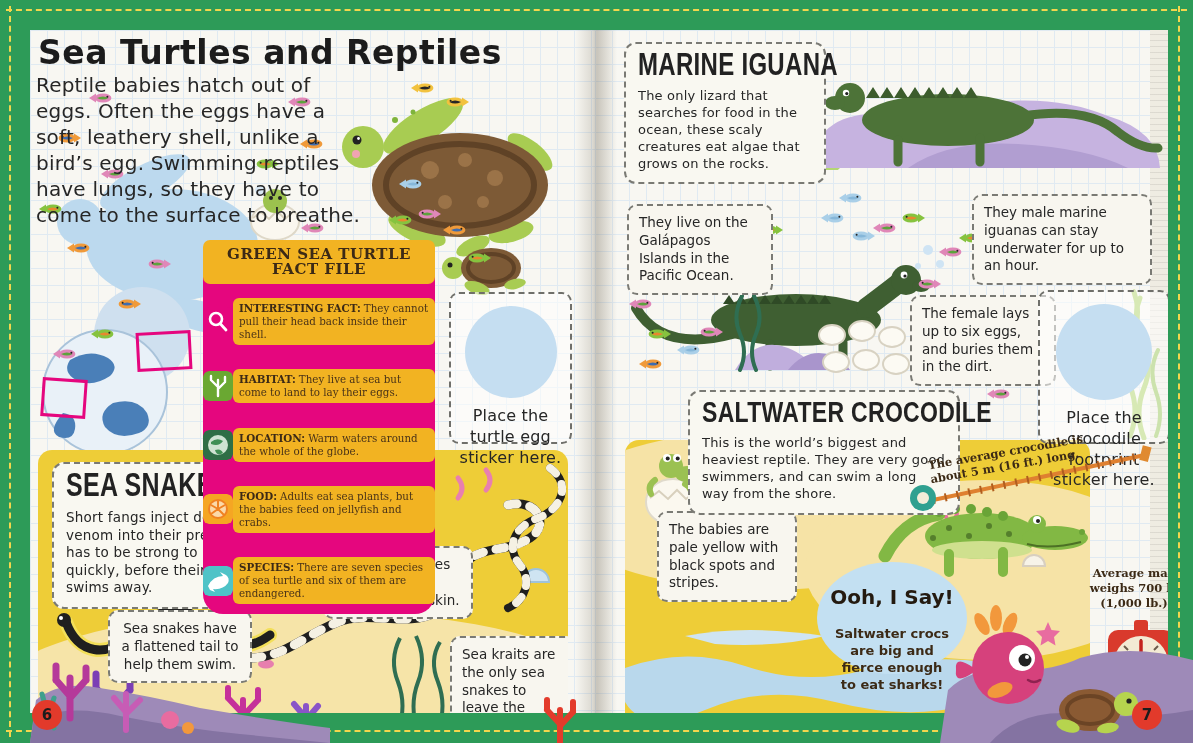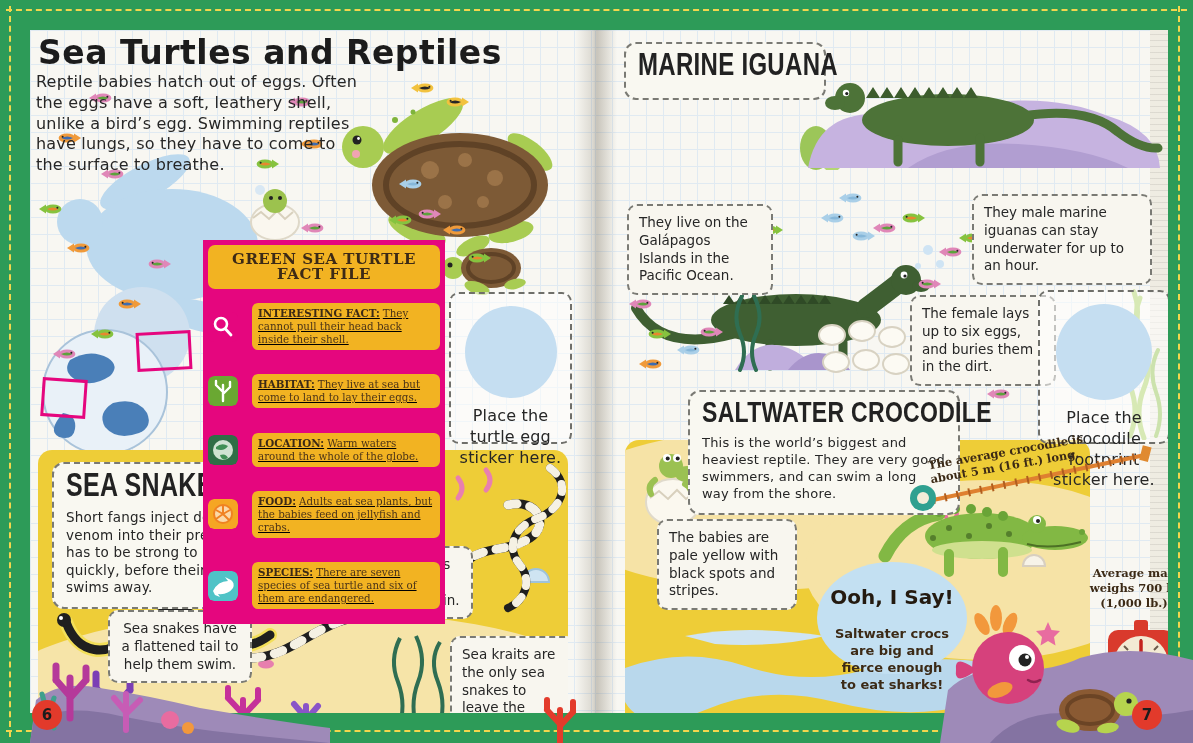--- a/index.html
+++ b/index.html
@@ -12,36 +12,36 @@
                      linear-gradient(90deg,#e0eaf2 1px,transparent 1px);
     background-size:17px 17px;}
   
   .frame{position:absolute;background:#2d9b58;z-index:6;}
   .dashline{position:absolute;z-index:7;border:0;}
   
   .hand{font-family:"DejaVu Sans",sans-serif;color:#262626;letter-spacing:.2px;}
   .page-title{font:700 33px/1.05 "DejaVu Sans",sans-serif;color:#1c1c1c;letter-spacing:.5px;margin:0;}
   .htitle{font:700 27px/1 "Liberation Sans",sans-serif;color:#222;letter-spacing:.3px;
           transform:scaleY(1.3);transform-origin:0 70%;margin:0 0 10px 0;white-space:nowrap;}
-  .body-text{font-size:16px;line-height:1.3;}
+  .body-text{font-size:20px;line-height:1.3;}
   .bubble{position:absolute;border:2px dashed #7a7a74;border-radius:10px;background:#f8f6ef;
           padding:8px 10px;font-size:13.5px;line-height:1.32;color:#262626;z-index:3;}
   .info-box{position:absolute;border:2px dashed #7a7a74;border-radius:12px;background:#f9f8f1;
           padding:10px 12px;color:#262626;z-index:3;}
   .info-box p{margin:0;font-size:13px;line-height:1.3;}
   .sticker{position:absolute;border:2px dashed #6f6f6a;border-radius:10px;
           background:rgba(255,255,255,.55);z-index:3;text-align:center;}
   .sticker .circle{width:92px;height:92px;border-radius:50%;background:#c5def1;margin:12px auto 8px;}
   .sticker .cap{font-size:16px;line-height:1.3;color:#262626;padding:0 6px;}
   
   #fact-file{position:absolute;left:203px;top:240px;width:232px;background:#e5067e;
-          border-radius:0;padding:5px;z-index:3;}
+          border-radius:20px;z-index:3;}
   #fact-file .ff-head{background:#f2b322;border-radius:7px;text-align:center;
           font:700 15px/1 "DejaVu Serif",serif;color:#3c2a16;padding:7px 2px;letter-spacing:.5px;}
-  .ff-row{display:flex;gap:14px;margin-top:4px;align-items:stretch;text-decoration:underline;}
+  .ff-row{display:flex;gap:0;margin-top:4px;align-items:stretch;}
   .ff-ic{flex:0 0 30px;height:30px;border-radius:6px;align-self:center;}
   .ff-tx{flex:1;background:#f2b322;border-radius:6px;padding:4px 6px;
          font:10.3px/1.25 "DejaVu Serif",serif;color:#4a3318;}
   .ff-tx b{color:#3c2a16;margin-right:3px;}
   
   .panel{position:absolute;border-radius:14px;background:#eecd37;overflow:hidden;z-index:2;}
   .slab{font-family:"DejaVu Serif",serif;color:#3c2a16;}
   .badge{position:absolute;width:30px;height:30px;border-radius:50%;background:#e23a2b;
          color:#1c1c1c;font:700 15px/30px "DejaVu Sans",sans-serif;text-align:center;z-index:9;}
   .callout{position:absolute;background:#c3e0f2;border-radius:50%;text-align:center;z-index:4;}
@@ -239,20 +239,21 @@
     <circle cx="140" cy="112" r="9" fill="#e86ca0"></circle>
       <circle cx="158" cy="120" r="6" fill="#f2983c"></circle>
   </svg>
 
   <svg class="abs" style="left:537px;top:692px;z-index:8;" width="46" height="51" viewBox="0 0 46 51">
     <path d="M23 50 V18 M23 32 L10 18 M23 34 L36 20 M10 18 V8 M36 20 V10" stroke="#e33b2b" stroke-width="6" stroke-linecap="round" fill="none"></path>
   </svg>
 
   <div class="info-box" style="left:624px;top:42px;width:174px;">
     <h2 class="htitle" style="font-size:24px;">MARINE IGUANA</h2>
+    <p class="hand">The only lizard that searches for food in the ocean, these scaly creatures eat algae that grows on the rocks.</p>
   </div>
 
   <svg class="abs" style="left:788px;top:36px;z-index:1;" width="376" height="134" viewBox="0 0 376 134">
     <ellipse cx="28" cy="112" rx="16" ry="22" fill="#9cc659"></ellipse>
       <ellipse cx="44" cy="120" rx="12" ry="16" fill="#b4d774"></ellipse>
     <path d="M20 132 Q30 76 90 78 Q140 80 180 70 Q260 55 320 80 Q370 95 372 132 Z" fill="#c6b3e0"></path>
     <path d="M120 132 Q160 104 230 108 Q300 112 340 132 Z" fill="#b19ed1"></path>
     <path d="M235 80 Q300 70 330 96 Q352 113 370 112" stroke="#4d7338" stroke-width="9" fill="none" stroke-linecap="round"></path>
     <ellipse cx="160" cy="84" rx="86" ry="26" fill="#4d7338"></ellipse>
     <path d="M78 62 l7 -11 l7 11 l7 -11 l7 11 l7 -11 l7 11 l7 -11 l7 11 l7 -11 l7 11 l7 -11 l7 11 l7 -11 l7 11 l7 -11 l7 11 Z" fill="#3c5c2c"></path>
@@ -351,21 +352,21 @@
         <g fill="#557f2c">
           <circle cx="72" cy="70" r="3"></circle>
             <circle cx="92" cy="78" r="3"></circle>
             <circle cx="112" cy="68" r="3"></circle>
             <circle cx="132" cy="76" r="3"></circle>
             <circle cx="56" cy="80" r="3"></circle>
         </g>
         <path d="M72 96 v18 M126 94 v20" stroke="#82b844" stroke-width="10" stroke-linecap="round"></path>
       </g>
     </svg>
-    <div class="bubble" style="left:32px;top:79px;width:116px;">The babies are pale yellow with black spots and stripes.</div>
+    <div class="bubble" style="left:32px;top:71px;width:116px;">The babies are pale yellow with black spots and stripes.</div>
     <div class="callout" style="left:192px;top:122px;width:150px;height:112px;">
       <div class="ct">Ooh, I Say!</div>
       <div class="cb">Saltwater crocs are big and fierce enough to eat sharks!</div>
     </div>
   </div>
 
   <svg class="abs" style="left:905px;top:436px;z-index:4;" width="260" height="84" viewBox="0 0 260 84">
     <line x1="28" y1="64" x2="240" y2="19" stroke="#df8030" stroke-width="4"></line>
     <line x1="28" y1="64" x2="240" y2="19" stroke="#b05e1f" stroke-width="8" stroke-dasharray="2 10"></line>
     <circle cx="18" cy="62" r="13" fill="#2fa090"></circle>

